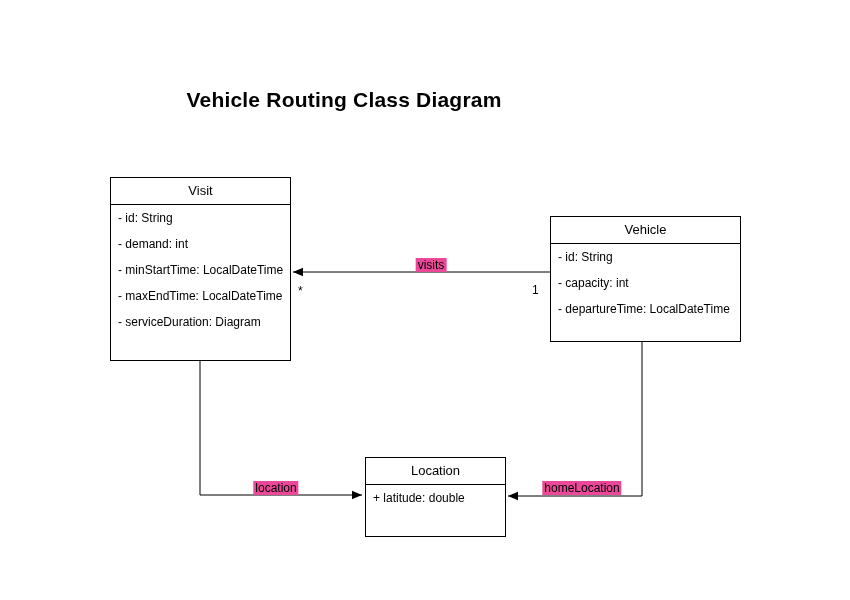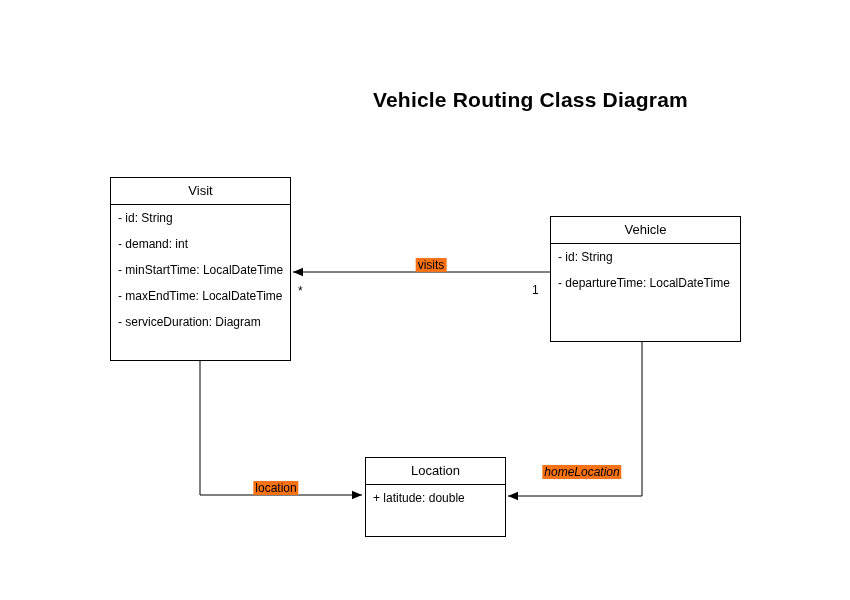--- a/index.html
+++ b/index.html
@@ -14,21 +14,21 @@
     background: #ffffff;
     font-family: "Liberation Sans", sans-serif;
     color: #000000;
     overflow: hidden;
   }
   .diagram-title {
     position: absolute;
     left: 0;
     top: 88px;
     width: 688px;
-    text-align: right;
+    text-align: center;
     font-size: 21px;
     font-weight: bold;
     letter-spacing: 0.2px;
   }
   .edges-svg {
     position: absolute;
     left: 0;
     top: 0;
     width: 850px;
     height: 600px;
@@ -52,21 +52,21 @@
     height: 26px;
     line-height: 26px;
     padding-left: 7px;
     white-space: nowrap;
   }
   .edge-label {
     position: absolute;
     transform: translateX(-50%);
     font-size: 12px;
     line-height: 14px;
-    background: #f97316;
+    background: #ec4899;
     padding: 0 2px;
     white-space: nowrap;
   }
   .multiplicity {
     position: absolute;
     font-size: 12px;
     line-height: 14px;
     white-space: nowrap;
   }
 </style>
@@ -93,31 +93,32 @@
     <div class="class-attr">- id: String</div>
     <div class="class-attr">- demand: int</div>
     <div class="class-attr">- minStartTime: LocalDateTime</div>
     <div class="class-attr">- maxEndTime: LocalDateTime</div>
     <div class="class-attr">- serviceDuration: Diagram</div>
   </div>
 
   <div class="uml-class" style="left:550px; top:216px; width:191px; height:126px;">
     <div class="class-name">Vehicle</div>
     <div class="class-attr">- id: String</div>
+    <div class="class-attr">- capacity: int</div>
     <div class="class-attr">- departureTime: LocalDateTime</div>
   </div>
 
   <div class="uml-class" style="left:365px; top:457px; width:141px; height:80px;">
     <div class="class-name">Location</div>
     <div class="class-attr">+ latitude: double</div>
   </div>
 
   <div class="edge-label" style="left:431px; top:258px;">visits</div>
 
   <div class="multiplicity" style="left:298px; top:284px;">*</div>
 
   <div class="multiplicity" style="left:532px; top:283px;">1</div>
 
   <div class="edge-label" style="left:276px; top:481px;">location</div>
 
-  <div class="edge-label" style="left:582px; top:465px;font-style:italic;">homeLocation</div>
+  <div class="edge-label" style="left:582px; top:481px;">homeLocation</div>
 
 </div>
 
 </body></html>

